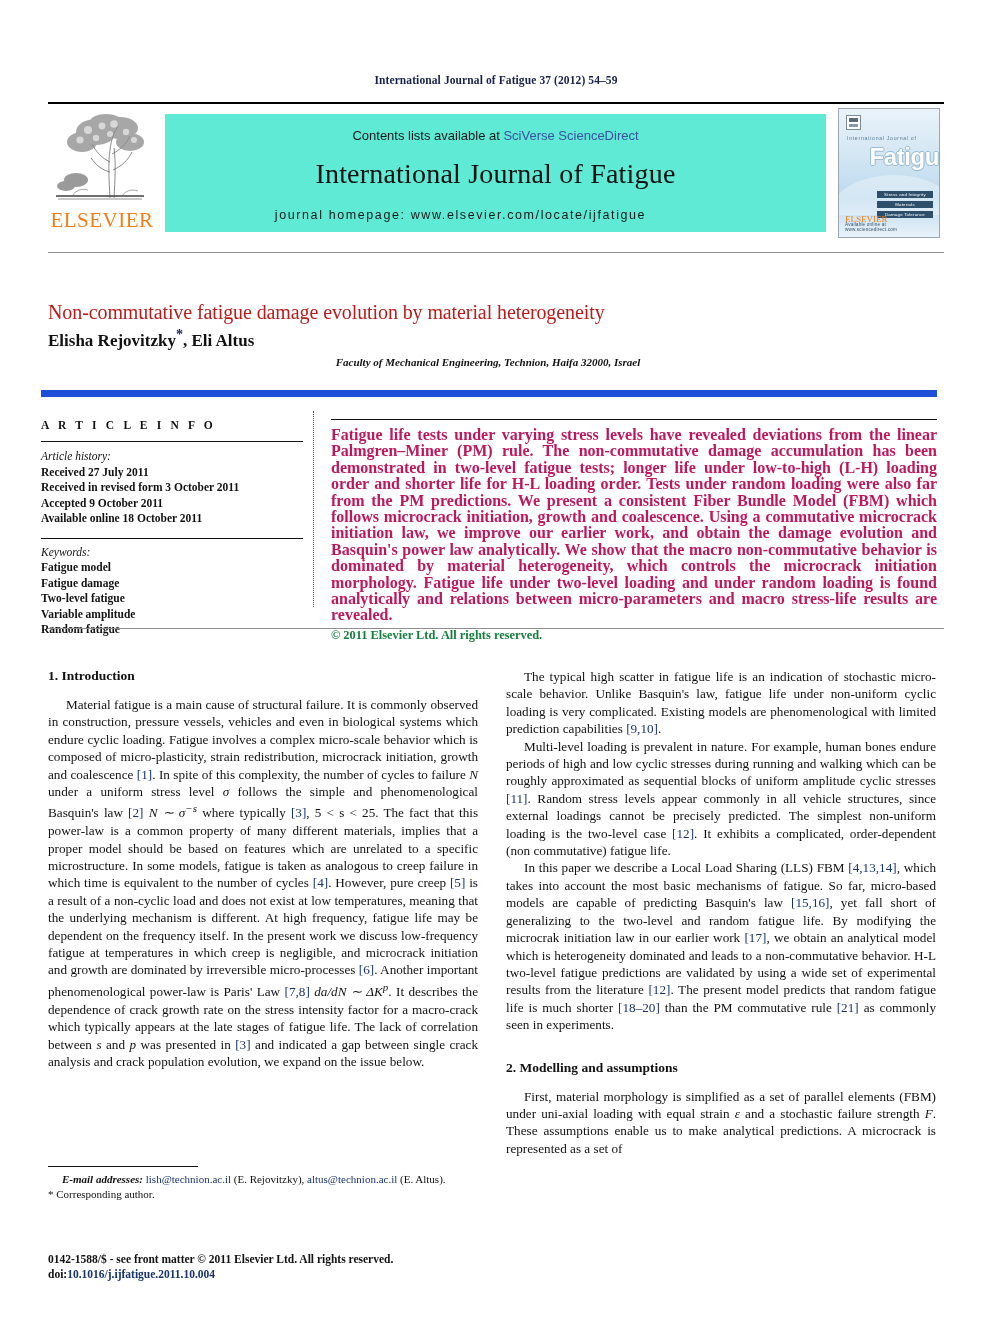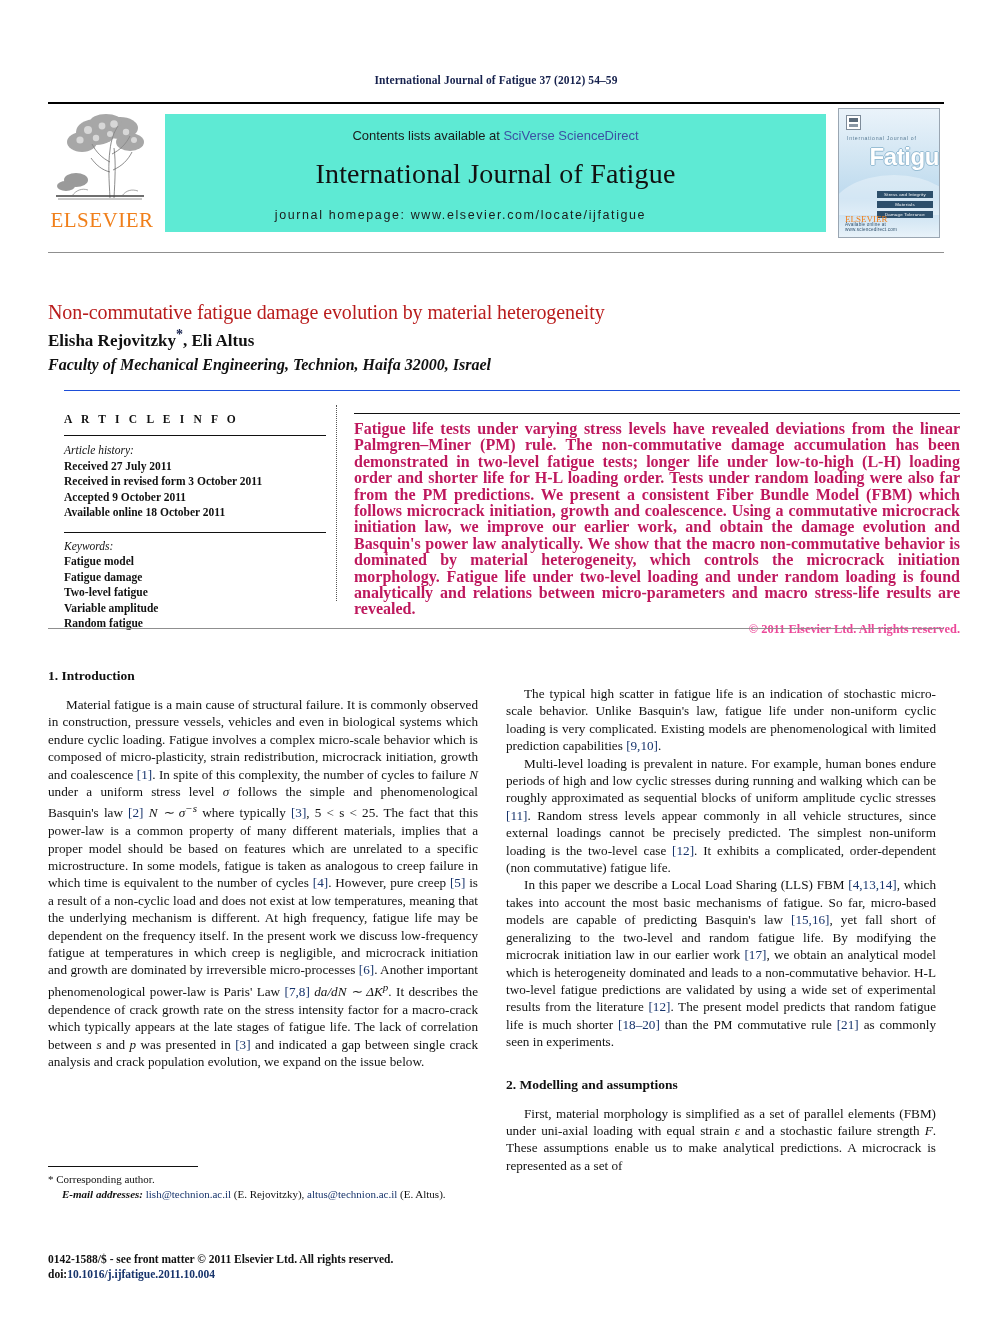--- a/index.html
+++ b/index.html
@@ -229,32 +229,33 @@
   .authors .star {
     color: #16214d;
     font-size: 14px;
     vertical-align: super;
   }
   .affiliation {
     position: absolute;
     left: 48px; top: 356px;
     width: 880px;
     font-family: "Liberation Serif", serif;
-    font-size: 16px;
+    font-size: 11px;
     font-style: italic;
     font-weight: bold;
     color: #111111;
+    text-align: center;
   }
 
   
   .info-abstract {
     position: absolute;
-    left: 64px; top: 390px;
+    left: 41px; top: 390px;
     width: 896px;
-    border-top: 1px solid #1d4ed8;
+    border-top: 7px solid #1d4ed8;
     height: 232px;
   }
   .col-info {
     position: absolute;
     left: 0px; top: 22px;
     width: 262px;
   }
   .col-abstract {
     position: absolute;
     left: 290px; top: 22px;
@@ -303,42 +304,41 @@
     font-size: 16px;
     font-weight: bold;
     line-height: 16.4px;
     text-align: justify;
     color: #be185d;
   }
   .copyright {
     font-family: "Liberation Serif", serif;
     font-size: 12.4px;
     font-weight: bold;
-    text-align: right;
+    text-align: left;
     margin-top: 4px;
-    color: #ec4899;
+    color: #15803d;
   }
 
   
   .body-rule {
     position: absolute;
     left: 48px; top: 628px;
     width: 896px;
     border-top: 1px solid #8f8f8f;
   }
   .col-left {
     position: absolute;
     left: 48px; top: 668px;
     width: 430px;
   }
   .col-right {
     position: absolute;
     left: 506px; top: 668px;
     width: 430px;
-    margin-top: 17px;
   }
   h2.sect {
     font-family: "Liberation Serif", serif;
     font-size: 13.5px;
     font-weight: bold;
     margin: 0 0 12px 0;
     color: #111;
   }
   h2.sect.spaced { margin-top: 26px; }
   p.body {
@@ -506,22 +506,22 @@
   <div class="col-right">
     <p class="body"><span>The typical high scatter in fatigue life is an indication of stochastic micro-scale behavior. Unlike Basquin's law, fatigue life under non-uniform cyclic loading is very complicated. Existing models are phenomenological with limited prediction capabilities </span><span class="ref">[9,10]</span><span>.</span></p>
     <p class="body"><span>Multi-level loading is prevalent in nature. For example, human bones endure periods of high and low cyclic stresses during running and walking which can be roughly approximated as sequential blocks of uniform amplitude cyclic stresses </span><span class="ref">[11]</span><span>. Random stress levels appear commonly in all vehicle structures, since external loadings cannot be precisely predicted. The simplest non-uniform loading is the two-level case </span><span class="ref">[12]</span><span>. It exhibits a complicated, order-dependent (non commutative) fatigue life.</span></p>
     <p class="body"><span>In this paper we describe a Local Load Sharing (LLS) FBM </span><span class="ref">[4,13,14]</span><span>, which takes into account the most basic mechanisms of fatigue. So far, micro-based models are capable of predicting Basquin's law </span><span class="ref">[15,16]</span><span>, yet fall short of generalizing to the two-level and random fatigue life. By modifying the microcrak initiation law in our earlier work </span><span class="ref">[17]</span><span>, we obtain an analytical model which is heterogeneity dominated and leads to a non-commutative behavior. H-L two-level fatigue predictions are validated by using a wide set of experimental results from the literature </span><span class="ref">[12]</span><span>. The present model predicts that random fatigue life is much shorter </span><span class="ref">[18–20]</span><span> than the PM commutative rule </span><span class="ref">[21]</span><span> as commonly seen in experiments.</span></p>
     <h2 class="sect spaced">2. Modelling and assumptions</h2>
     <p class="body"><span>First, material morphology is simplified as a set of parallel elements (FBM) under uni-axial loading with equal strain </span><span class="it">ε</span><span> and a stochastic failure strength </span><span class="it">F</span><span>. These assumptions enable us to make analytical predictions. A microcrack is represented as a set of</span></p>
   </div>
 
   <div class="foot-rule"></div>
   <div class="footnote">
+    <div style="text-indent:14px;"><span class="lbl">E-mail addresses:</span> <span class="mail">lish@technion.ac.il</span><span> (E. Rejovitzky), </span><span class="mail">altus@technion.ac.il</span><span> (E. Altus).</span></div>
     <div><span>*</span><span> Corresponding author.</span></div>
-    <div style="text-indent:14px;"><span class="lbl">E-mail addresses:</span> <span class="mail">lish@technion.ac.il</span><span> (E. Rejovitzky), </span><span class="mail">altus@technion.ac.il</span><span> (E. Altus).</span></div>
   </div>
 
   <div class="issn">
     <div>0142-1588/$ - see front matter © 2011 Elsevier Ltd. All rights reserved.</div>
     <div><span>doi:</span><span class="doi-link">10.1016/j.ijfatigue.2011.10.004</span></div>
   </div>
 
 </div>
 
 </body></html>

